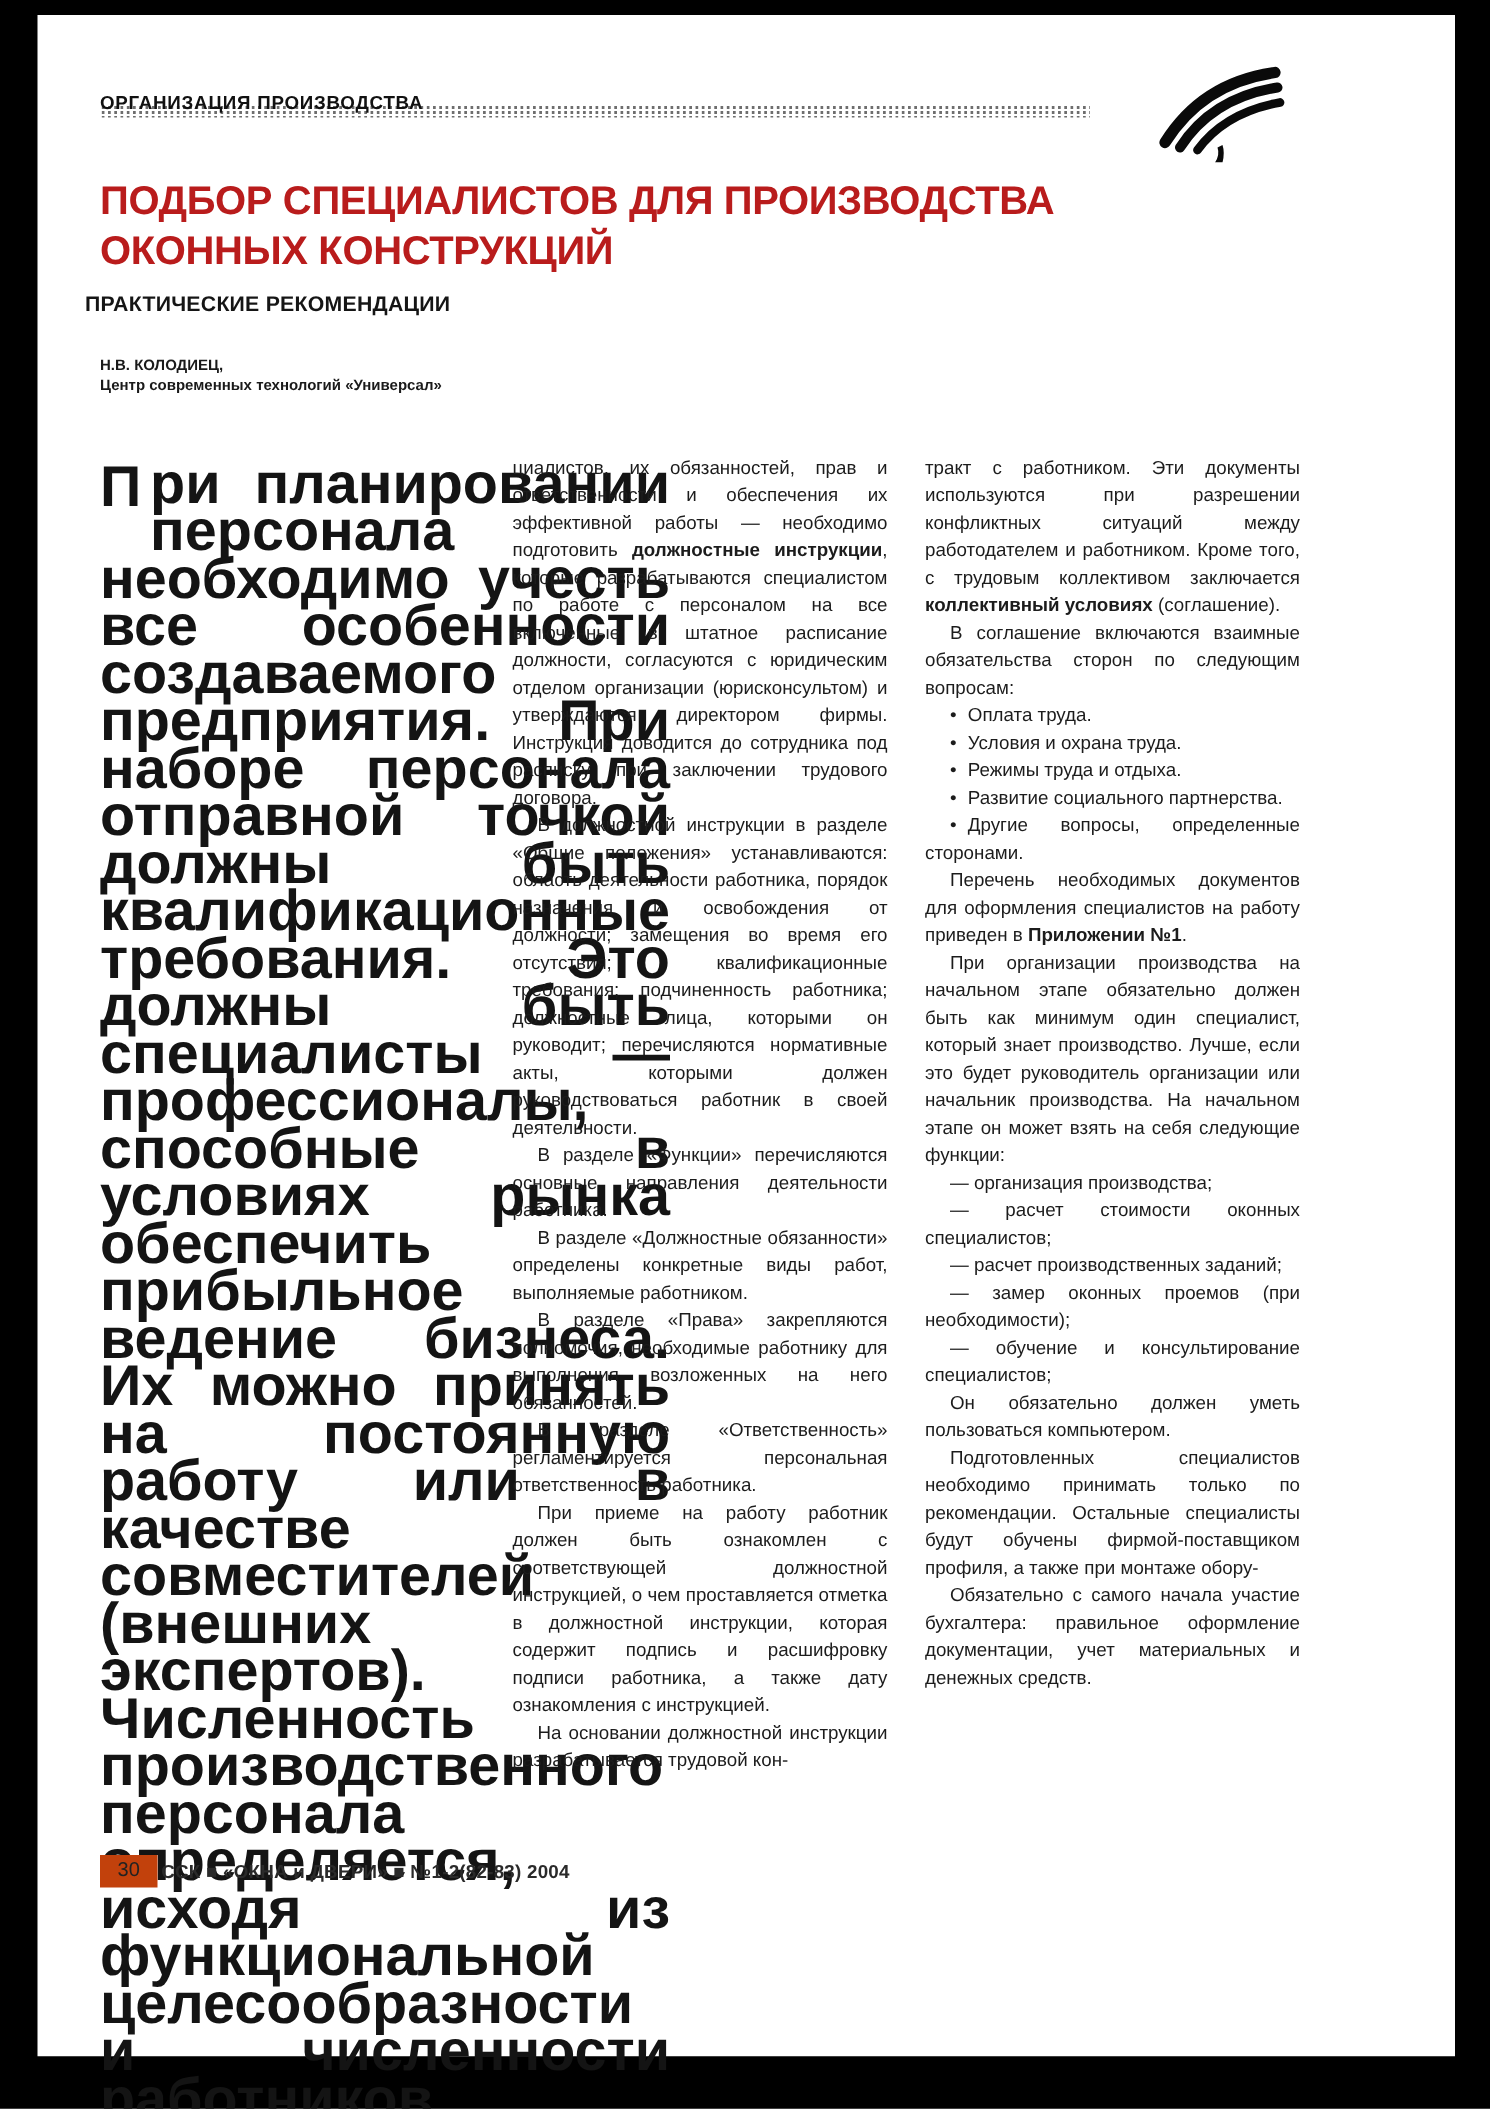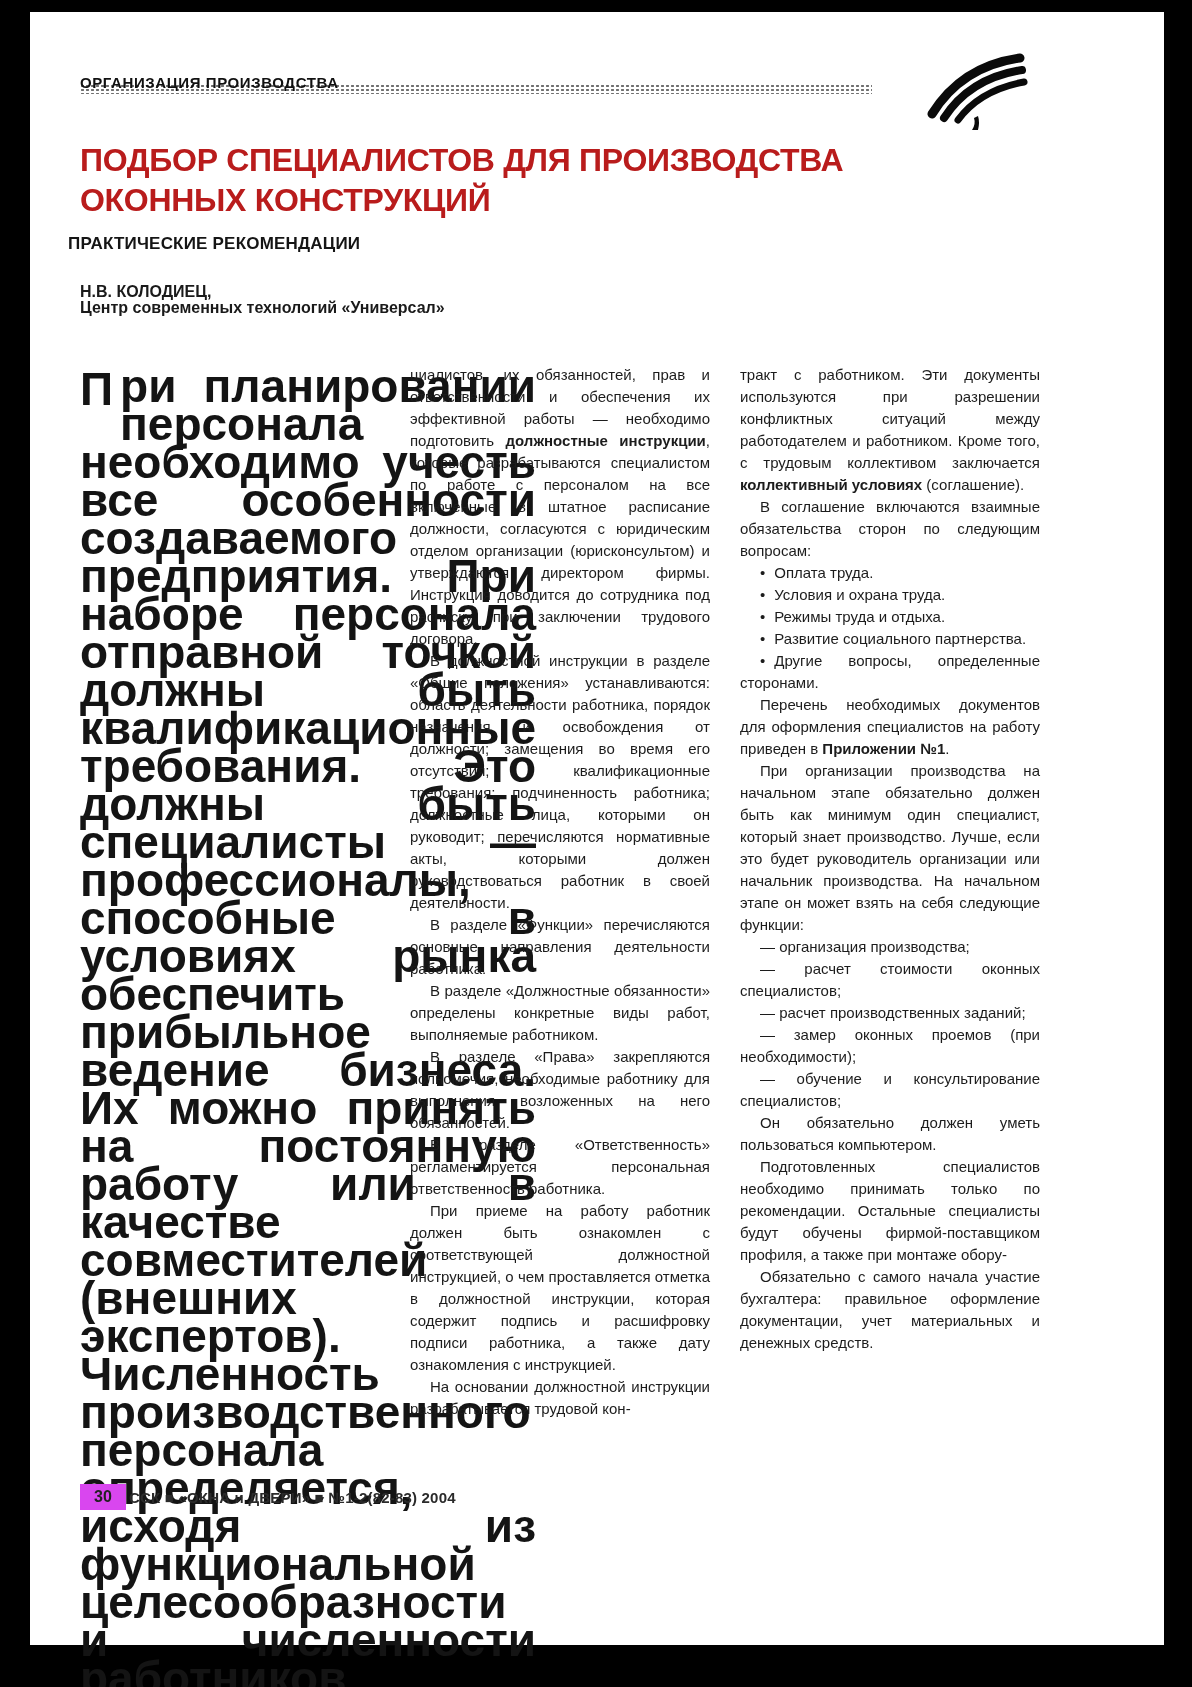--- a/index.html
+++ b/index.html
@@ -35,21 +35,21 @@
     position:absolute;top:128px;left:50px;width:880px;
     font-size:32px;font-weight:700;line-height:40px;letter-spacing:-.3px;
     color:#b91c1c;
   }
   .subtitle{
     position:absolute;top:222px;left:38px;
     font-size:17px;font-weight:700;color:#151515;letter-spacing:.2px;
   }
   .author{
     position:absolute;top:272px;left:50px;
-    font-size:16px;font-weight:700;line-height:16px;color:#1a1a1a;
+    font-size:12px;font-weight:700;line-height:16px;color:#1a1a1a;
   }
   
   .columns{
     position:absolute;top:352px;left:50px;width:960px;
     display:flex;gap:30px;
   }
   .col{flex:1 1 0;min-width:0;}
   .p{
     margin:0;
     font-size:15px;line-height:22px;color:#1c1c1c;
@@ -61,23 +61,23 @@
     float:left;font-weight:700;font-size:46px;line-height:38px;
     margin:3px 7px 0 0;color:#141414;
   }
   .blt{margin-right:9px;}
   
   .footer{
     position:absolute;top:1472px;left:50px;
     display:flex;align-items:center;
   }
   .page-number-box{
-    width:46px;height:26px;background:#d946ef;
+    width:46px;height:26px;background:#c2410c;
     display:flex;align-items:center;justify-content:center;
-    font-size:16px;font-weight:700;color:#222;
+    font-size:16px;font-weight:400;color:#222;
   }
   .footer-text{
     margin-left:3px;font-size:15px;font-weight:700;color:#2a2a2a;letter-spacing:.2px;
   }
 </style>
 </head>
 <body>
 
 <div class="page">
 

